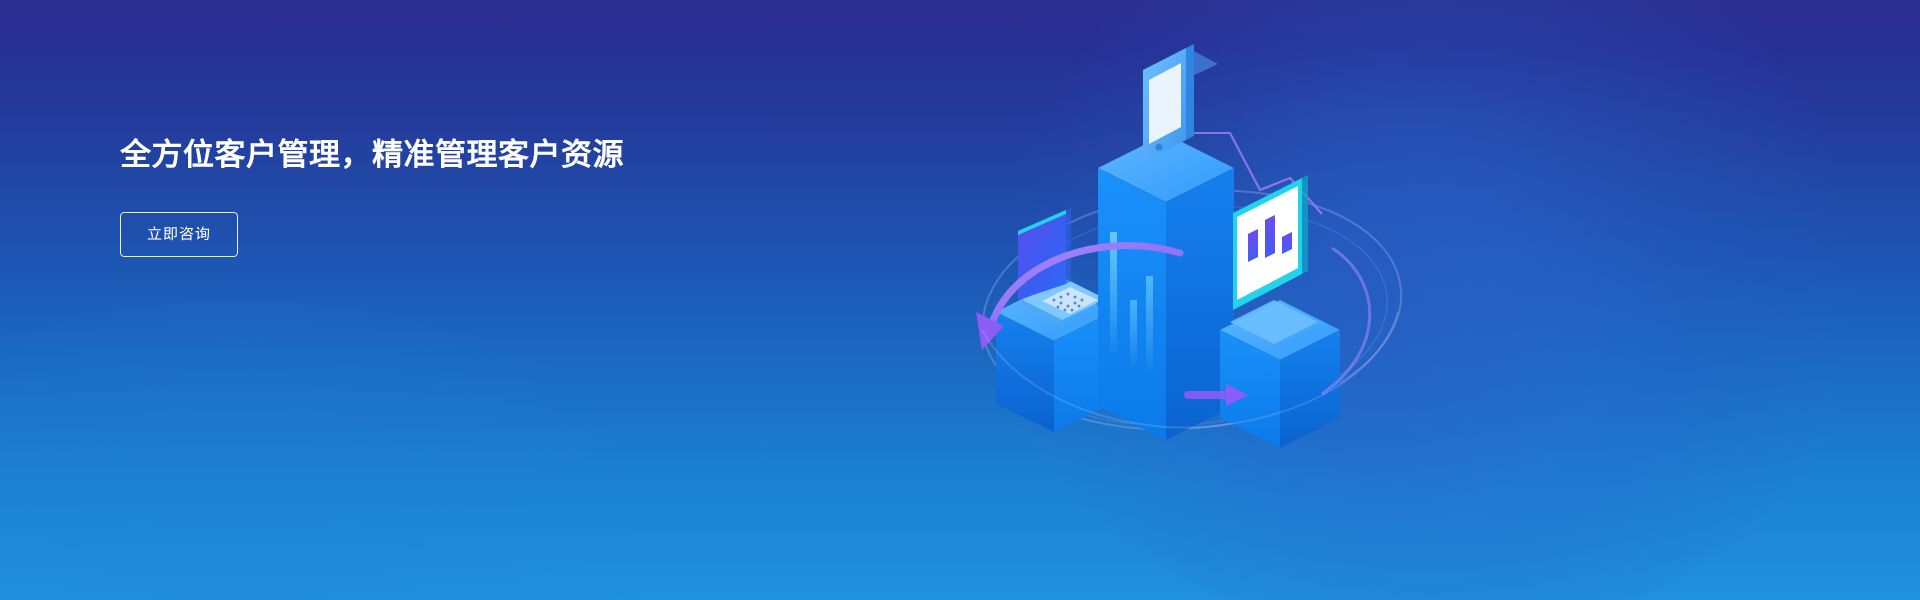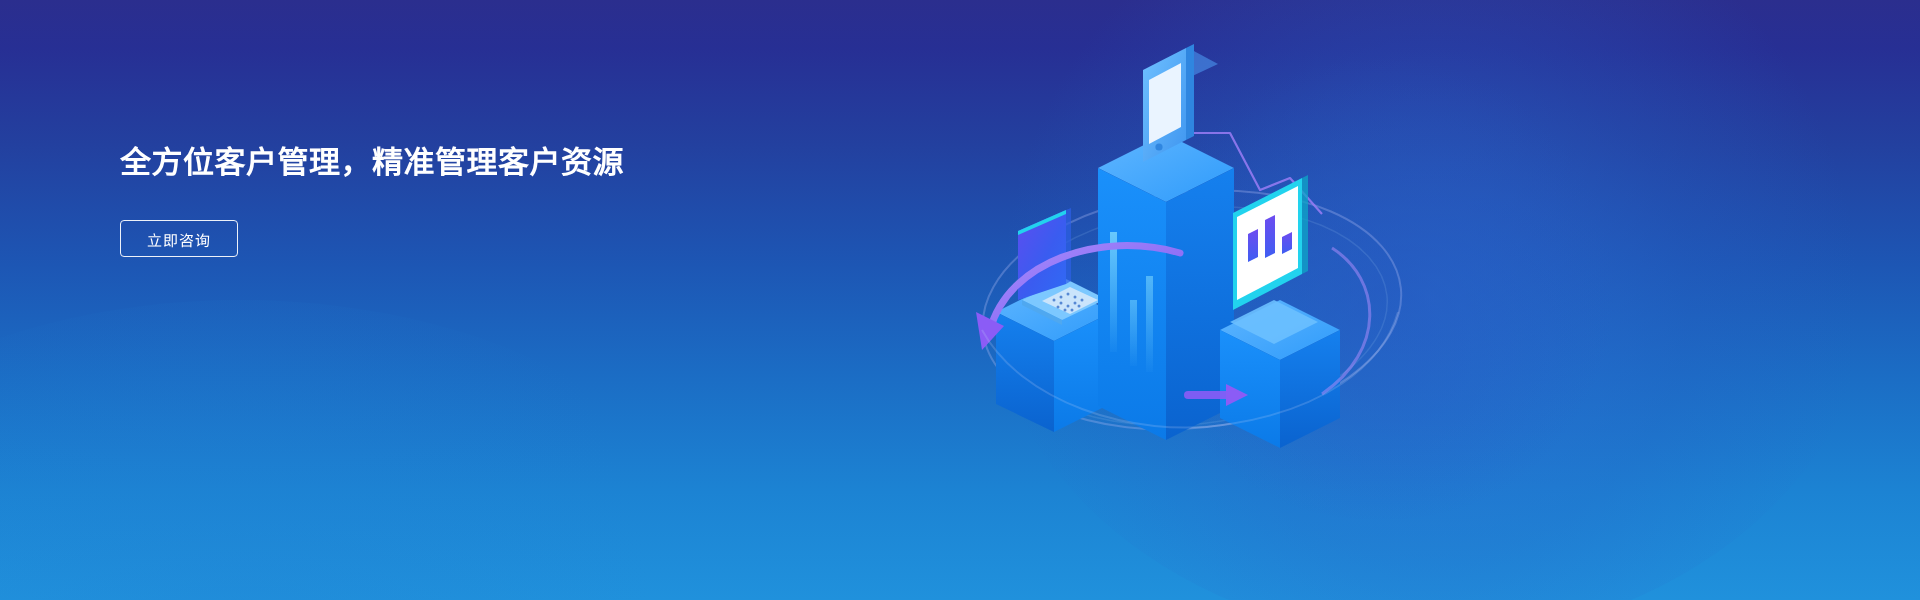--- a/index.html
+++ b/index.html
@@ -50,21 +50,21 @@
     width: 1000px; height: 620px;
     background: radial-gradient(circle at 50% 50%,
         rgba(33,130,212,0.30) 0%,
         rgba(33,130,212,0.0) 70%);
   }
 
   
   .copy {
     position: absolute;
     left: 120px;
-    top: 144px;
+    top: 136px;
     width: 560px;
   }
   .headline {
     margin: 0;
     font-size: 31px;
     line-height: 1.22;
     font-weight: bold;
     color: #ffffff;
     letter-spacing: 0.5px;
     white-space: nowrap;
@@ -74,21 +74,21 @@
     font-size: 15px;
     line-height: 1.62;
     color: #ffffff;
     width: 478px;
     letter-spacing: 0.2px;
   }
   .cta {
     display: inline-block;
     margin-top: 38px;
     padding: 0 26px;
-    height: 37px;
+    height: 45px;
     line-height: 40px;
     box-sizing: border-box;
     border: 1px solid rgba(255,255,255,0.92);
     border-radius: 4px;
     color: #ffffff;
     font-size: 15px;
     letter-spacing: 1px;
     background: transparent;
     cursor: pointer;
     text-align: right;

